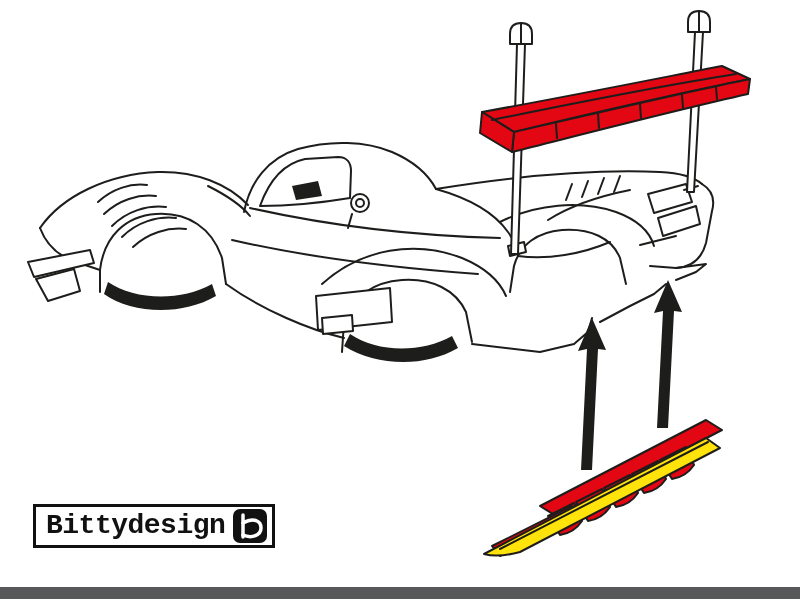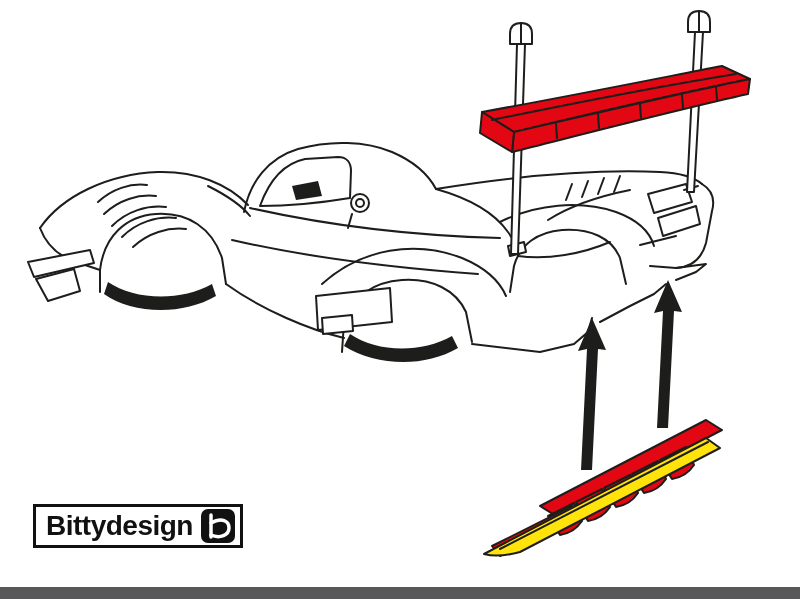--- a/index.html
+++ b/index.html
@@ -1,21 +1,21 @@
 <!DOCTYPE html>
 <html><head>
 <meta charset="utf-8">
 <style>
   html,body{margin:0;padding:0;background:#fff;}
   .stage{
     position:relative;
     width:800px;height:599px;
     margin:0 auto;
     overflow:hidden;
-    font-family:Liberation Sans, sans-serif;
+    font-family:Liberation Mono, monospace;
     background:#ffffff;
   }
   .art{position:absolute;left:0;top:0;}
   .logo-box{
     position:absolute;
     left:33px;top:504px;
     height:44px;
     display:flex;align-items:center;
     border:3px solid #111;
     background:#fff;

